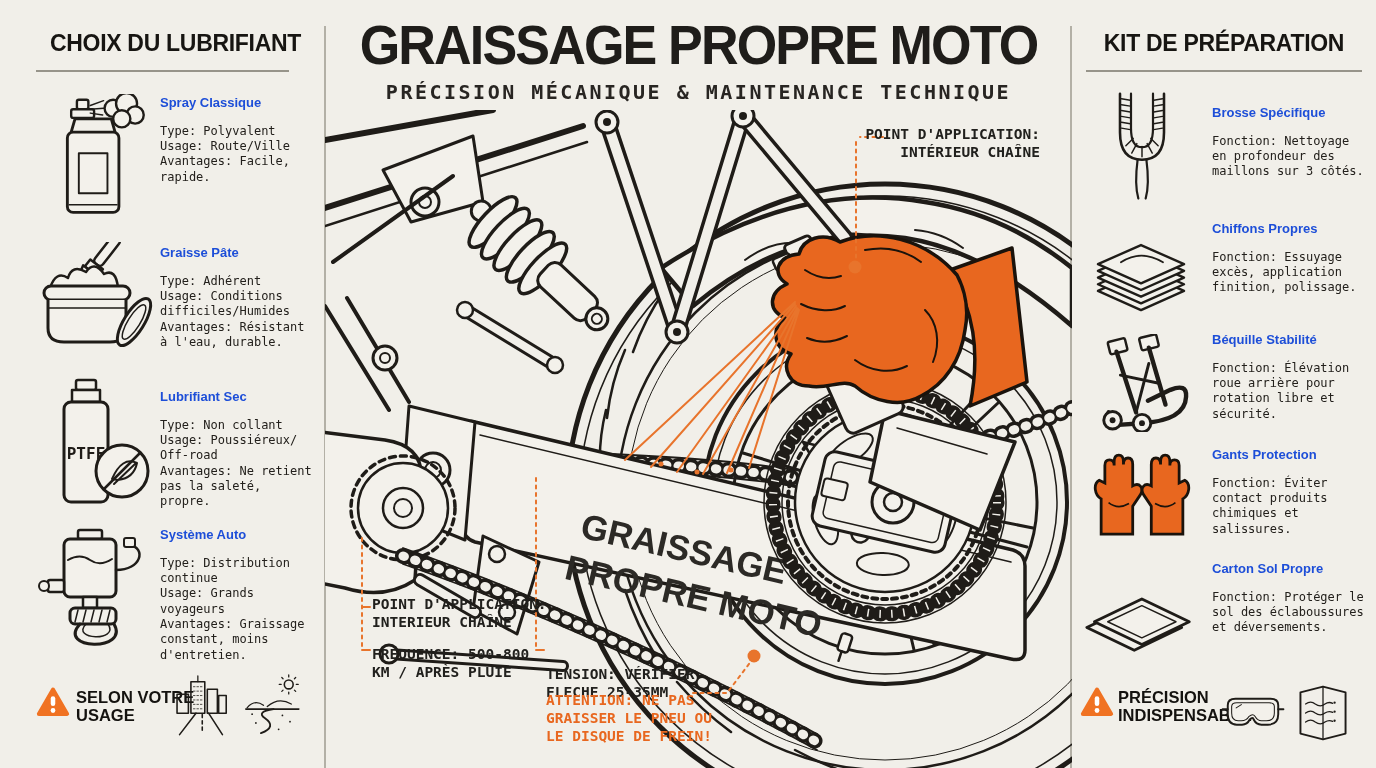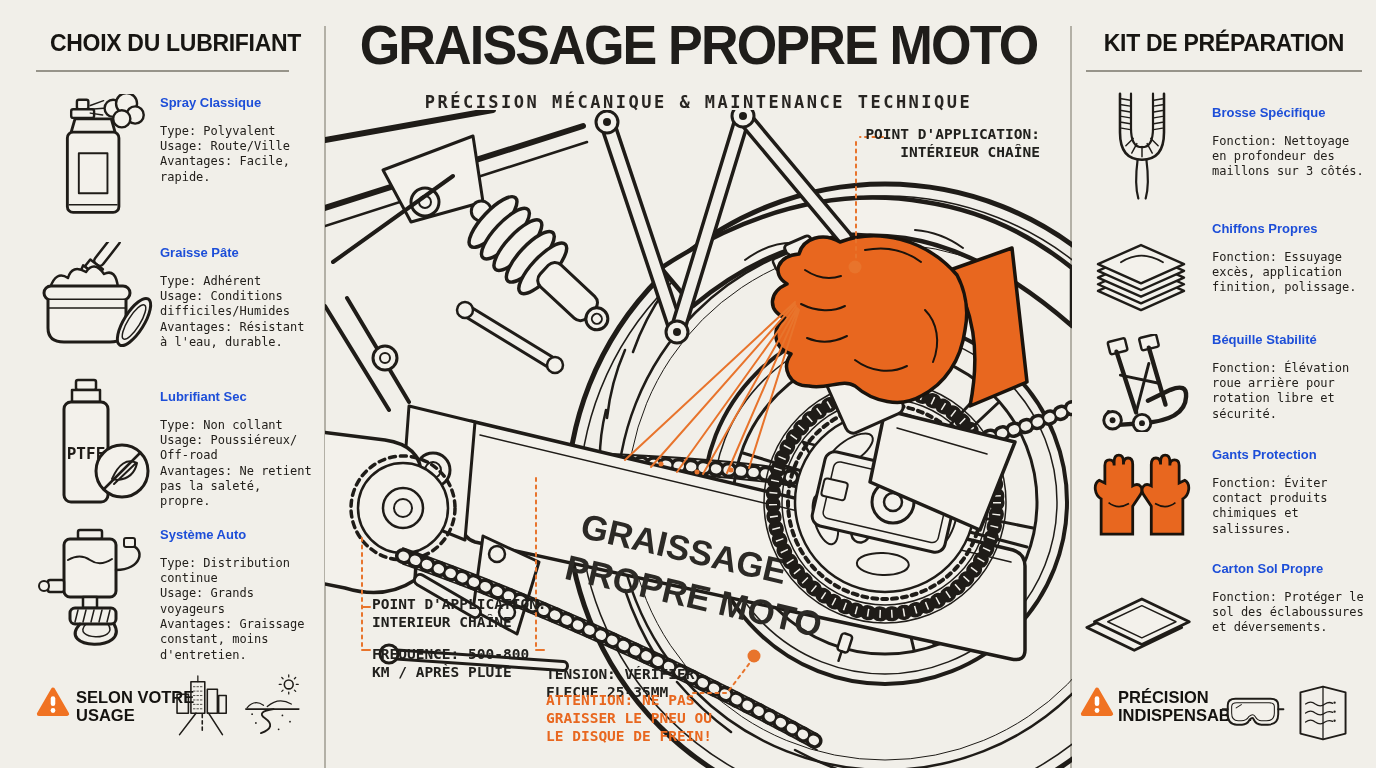--- a/index.html
+++ b/index.html
@@ -15,21 +15,21 @@
   .item-body{margin-top:14px;font-size:12px;line-height:1.28;white-space:pre-line;
              font-family:"DejaVu Sans Mono","Liberation Mono",monospace;color:#23201c;}
   .footer-label{font-weight:bold;font-size:16.5px;line-height:1.12;white-space:pre-line;color:#14120f;}
   .callout{position:absolute;font-family:"DejaVu Sans Mono","Liberation Mono",monospace;
            font-weight:bold;font-size:14.5px;line-height:1.24;white-space:pre-line;color:#21201d;}
   .callout.orange{color:#e8671f;}
   #main-title{position:absolute;left:325px;width:747px;top:12px;text-align:center;
               font-weight:900;font-size:56px;letter-spacing:-2px;color:#1f1d1a;
               transform:scaleX(0.93);}
   #main-subtitle{position:absolute;left:325px;width:747px;top:80px;text-align:center;
-                 font-weight:bold;font-size:17px;letter-spacing:2.5px;color:#282522;margin-top:12px;}
+                 font-weight:bold;font-size:20px;letter-spacing:2.5px;color:#282522;}
   
   .ink{stroke:#1f1c18;fill:none;stroke-linecap:round;stroke-linejoin:round;}
   .bgf{fill:#f3f1eb;}
   .org{stroke:#e8742c;fill:none;stroke-linecap:round;}
   .orgf{fill:#e8742c;stroke:none;}
   .glove{fill:#e8671f;stroke:#1a130c;}
   svg text{font-family:"Liberation Sans",sans-serif;}
 </style>
 </head>
 <body>

